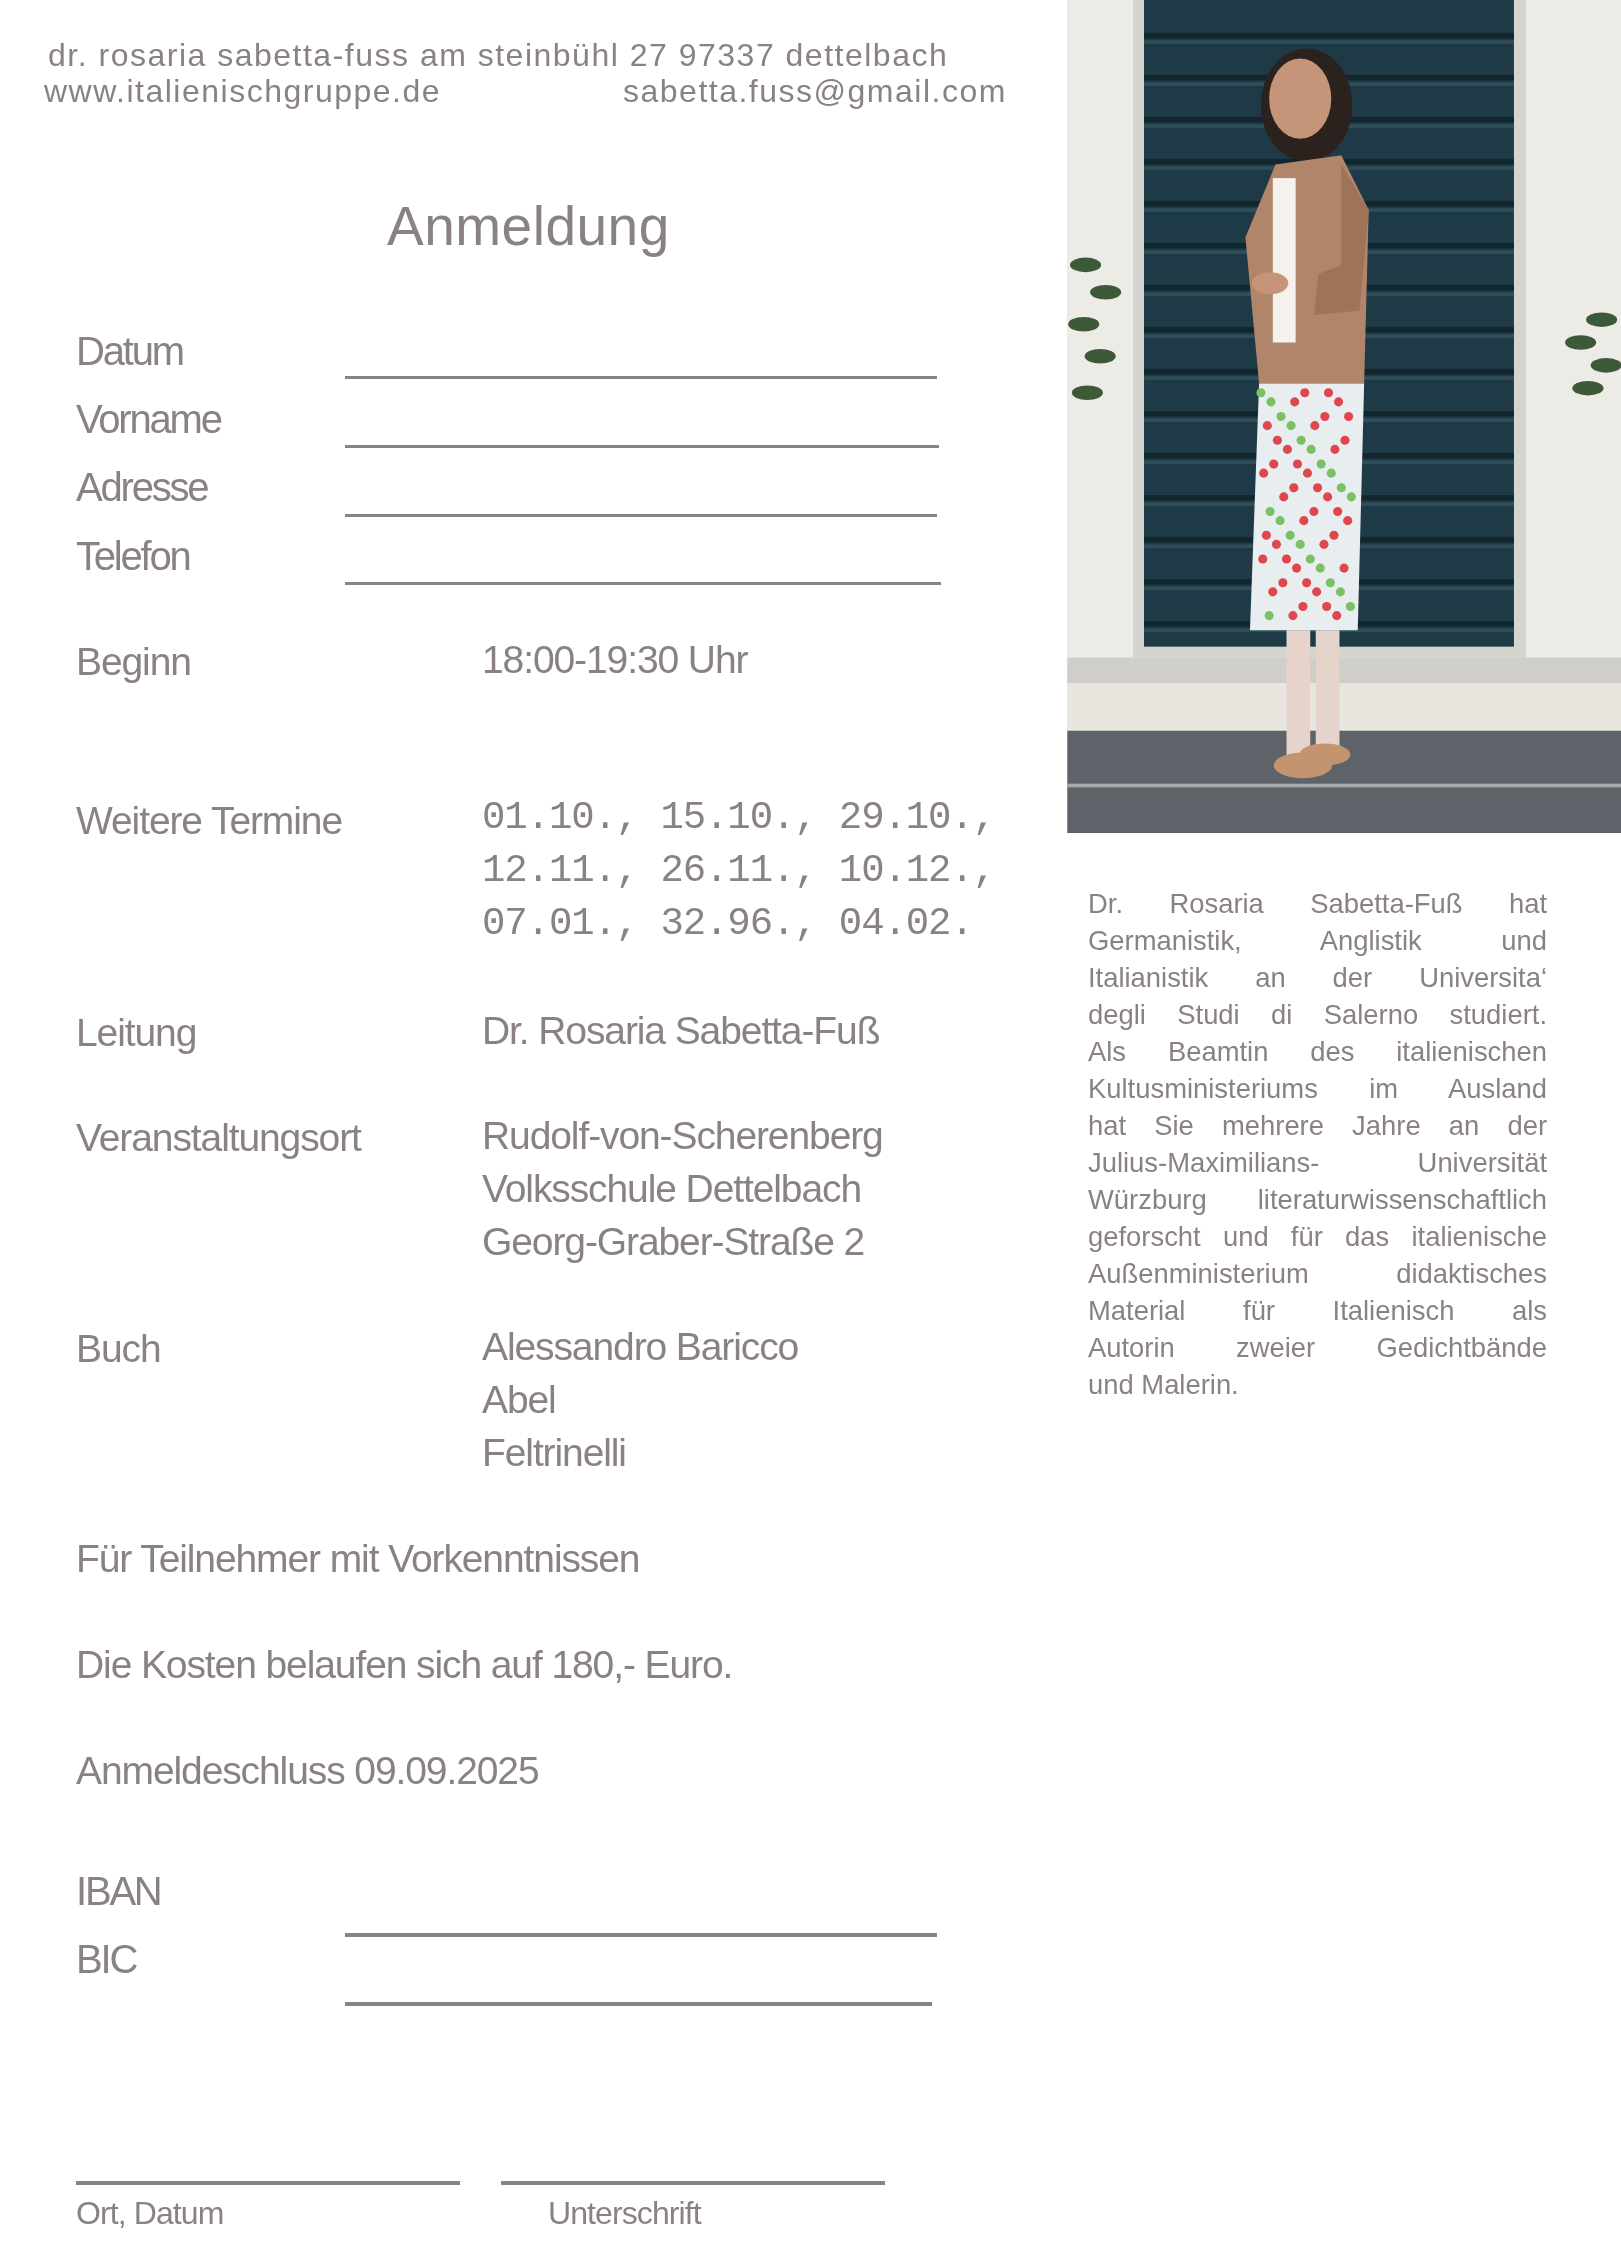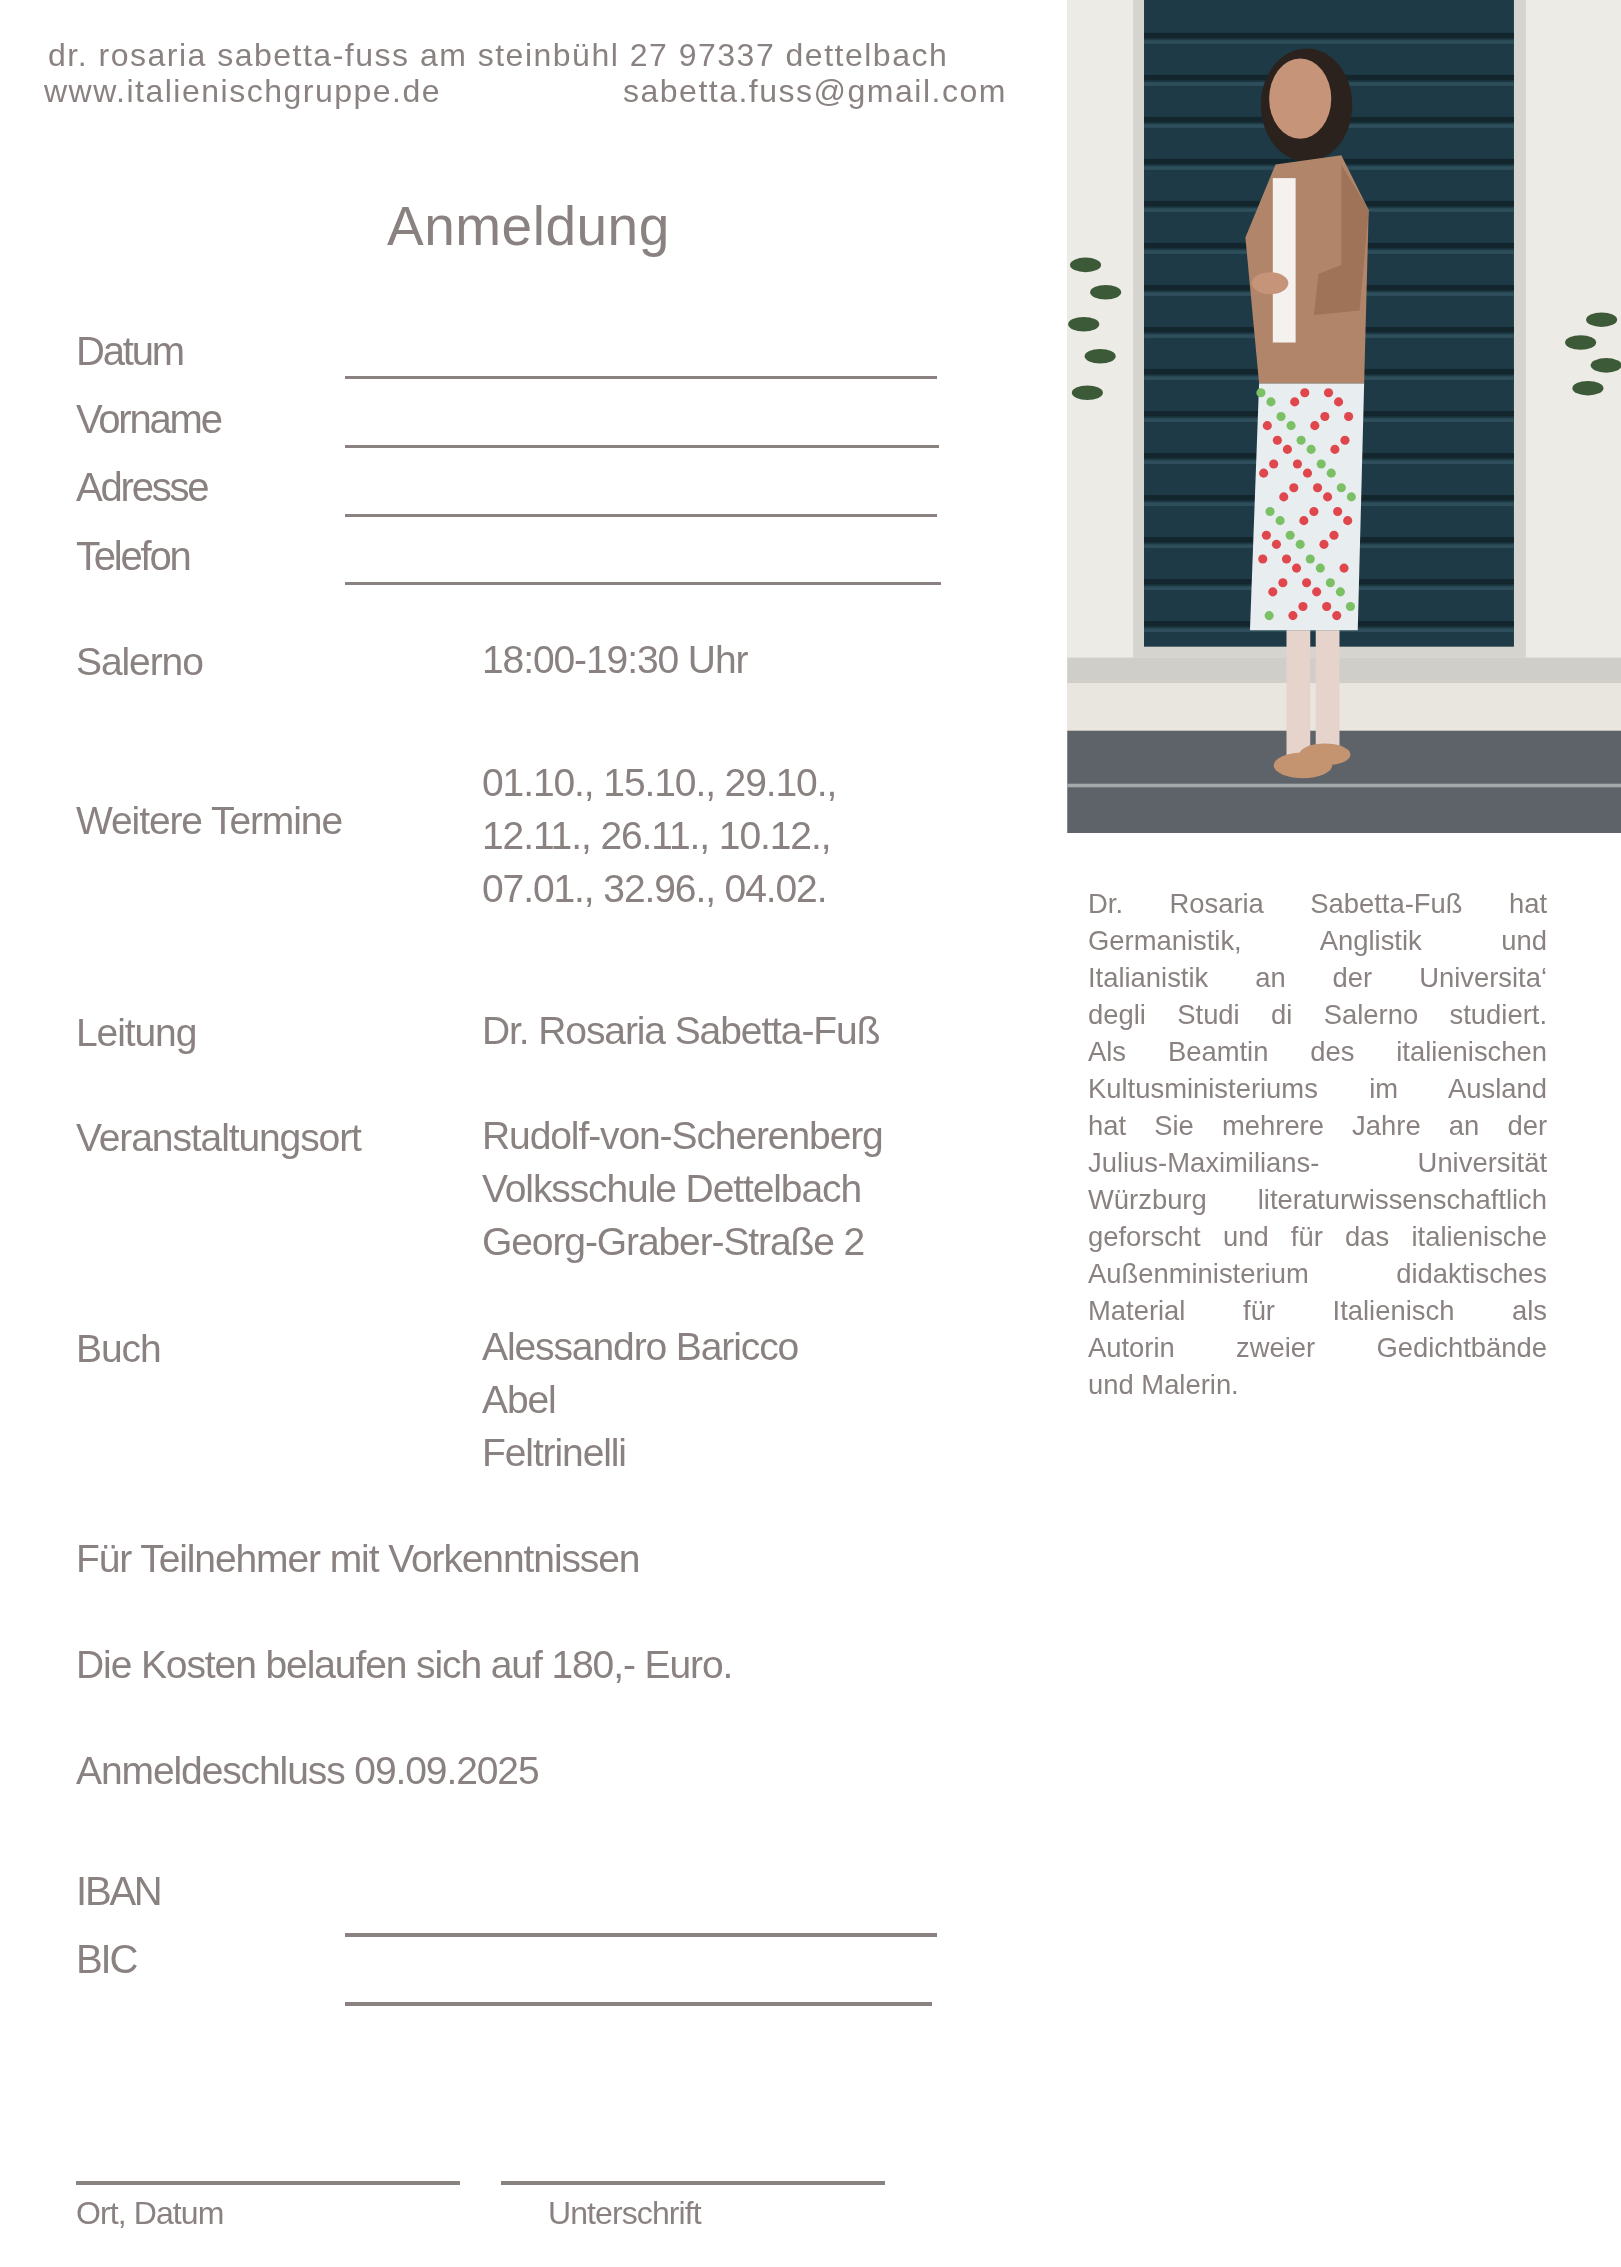--- a/index.html
+++ b/index.html
@@ -60,27 +60,27 @@
 
 <div class="abs flabel" style="left:76px; top:397px;">Vorname</div>
 <div class="fline" style="left:345px; top:445px; width:594px;"></div>
 
 <div class="abs flabel" style="left:76px; top:465px;">Adresse</div>
 <div class="fline" style="left:345px; top:514px; width:592px;"></div>
 
 <div class="abs flabel" style="left:76px; top:534px;">Telefon</div>
 <div class="fline" style="left:345px; top:582px; width:596px;"></div>
 
-<div class="abs ilabel" style="top:640px;">Salerno</div>
+<div class="abs ilabel" style="top:640px;">Beginn</div>
 <div class="abs ival" style="top:633px;">
   <div>18:00-19:30 Uhr</div>
 </div>
 
 <div class="abs ilabel" style="top:799px;">Weitere Termine</div>
-<div class="abs ival" style="top:756px;">
+<div class="abs ival" style="top:792px;font-family:Liberation Mono, monospace;">
   <div>01.10., 15.10., 29.10.,</div>
   <div>12.11., 26.11., 10.12.,</div>
   <div>07.01., 32.96., 04.02.</div>
 </div>
 
 <div class="abs ilabel" style="top:1011px;">Leitung</div>
 <div class="abs ival" style="top:1004px;">
   <div>Dr. Rosaria Sabetta-Fuß</div>
 </div>
 

